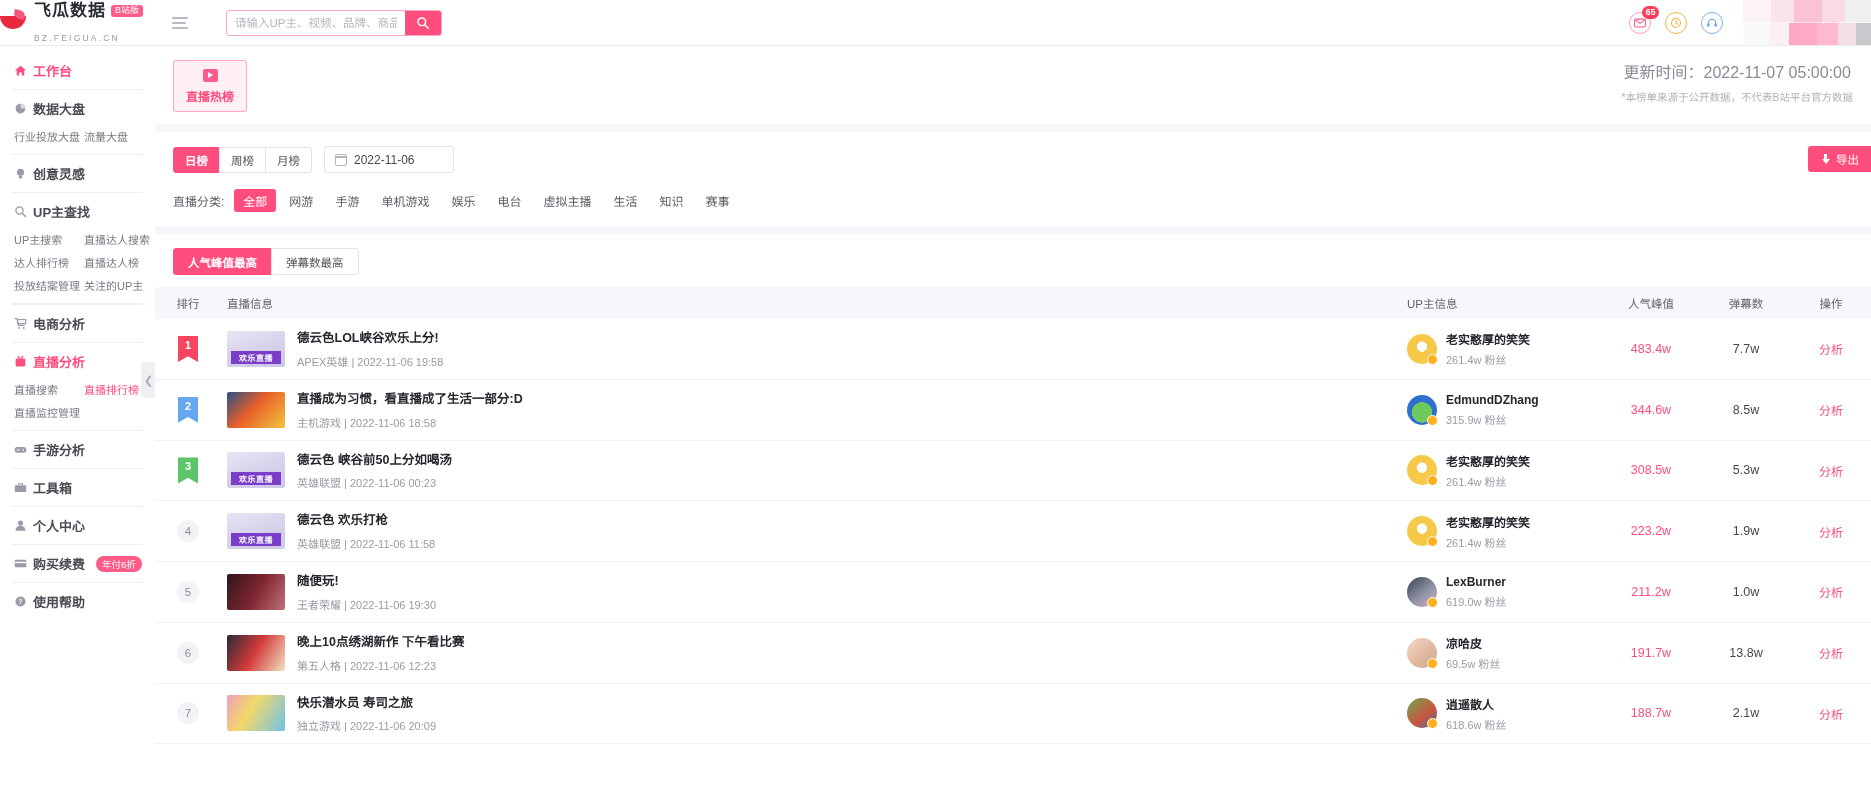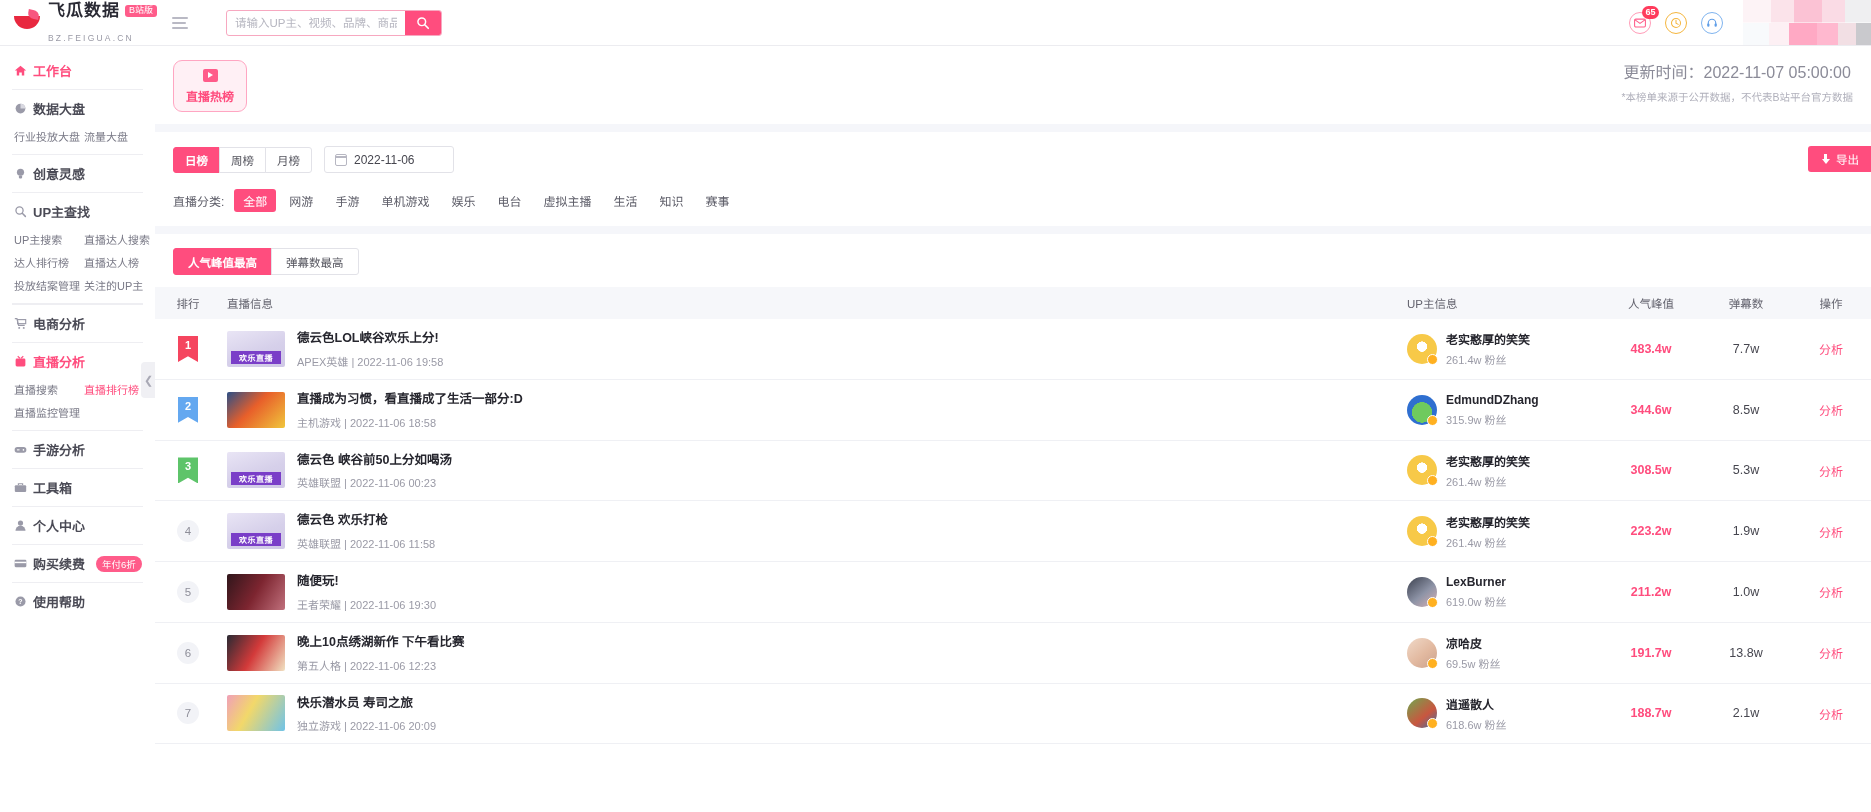--- a/index.html
+++ b/index.html
@@ -12,21 +12,21 @@
     background: #f5f6fa;
     overflow: hidden;
   }
   .app { display: flex; flex-direction: column; width: 1871px; height: 812px; }
 
   
   .header {
     height: 46px; background: #fff; display: flex; align-items: center;
     border-bottom: 1px solid #ececf0; position: relative; flex: 0 0 46px;
   }
-  .brand { width: 160px; display: flex; align-items: center; padding-left: 14px; gap: 8px; }
+  .brand { width: 160px; display: flex; align-items: center; gap: 8px; }
   .logo-mark { width: 26px; height: 24px; position: relative; }
   .logo-mark .bowl {
     position: absolute; left: 0; top: 6px; width: 26px; height: 13px;
     background: #e8283f; border-radius: 0 0 14px 14px;
   }
   .logo-mark .stem {
     position: absolute; left: 14px; top: 0px; width: 11px; height: 9px;
     background: #f06; border-radius: 0 60% 0 60%;
     background: #f7567f; transform: rotate(10deg);
   }
@@ -119,21 +119,21 @@
     align-items: center; justify-content: center; color: #a9a9b5;
     font-size: 11px; cursor: pointer;
   }
 
   
   .main { flex: 1; min-width: 0; display: flex; flex-direction: column; background: #f5f6fa; overflow: hidden; }
 
   .panel-top { background: #fff; padding: 14px 18px 12px 18px; position: relative; }
   .card-tab {
     width: 74px; height: 52px; border: 1px solid #ffa6c2; background: #fff0f5;
-    border-radius: 9px; display: flex; flex-direction: column; align-items: center;
+    border-radius: 3px; display: flex; flex-direction: column; align-items: center;
     justify-content: center; gap: 5px; cursor: pointer;
   }
   .card-tab .play {
     width: 15px; height: 13px; background: #ff5c8a; border-radius: 2px;
     display: flex; align-items: center; justify-content: center;
   }
   .card-tab .play::after {
     content: ""; border-left: 5px solid #fff; border-top: 3.5px solid transparent;
     border-bottom: 3.5px solid transparent; margin-left: 1px;
   }
@@ -254,21 +254,21 @@
     border-radius: 50%; background: #ffb020; border: 1.5px solid #fff;
   }
   .a-xiaoxiao { background: radial-gradient(circle at 50% 42%, #fff 0 22%, #f7c948 23% 100%); }
   .a-frog { background: radial-gradient(circle at 50% 58%, #6fca5e 0 44%, #2f6fd0 45% 100%); }
   .a-lex { background: linear-gradient(140deg,#3a3f4d 0%,#8d93a6 55%,#d9b2b6 100%); }
   .a-liang { background: linear-gradient(140deg,#f0d9c8 0%,#e2b9a0 55%,#caa18c 100%); }
   .a-xiaoyao { background: linear-gradient(140deg,#6fa84f 0%,#c9563f 60%,#3a6fa8 100%); }
   .up-name { font-size: 12px; color: #26262e; font-weight: bold; }
   .up-fans { font-size: 11px; color: #9a9aa6; margin-top: 4px; }
 
-  .peak { color: #ff4d7e; font-size: 12.5px; text-align: center; font-weight: bold; }
+  .peak { color: #ff4d7e; font-size: 12.5px; text-align: center; }
   .dm { color: #46464f; font-size: 12.5px; text-align: center; }
   .act { color: #ff4d7e; font-size: 12px; text-align: center; cursor: pointer; }
 </style>
 </head>
 <body>
 
 <div class="app">
 
   <div class="header">
     <div class="brand">

